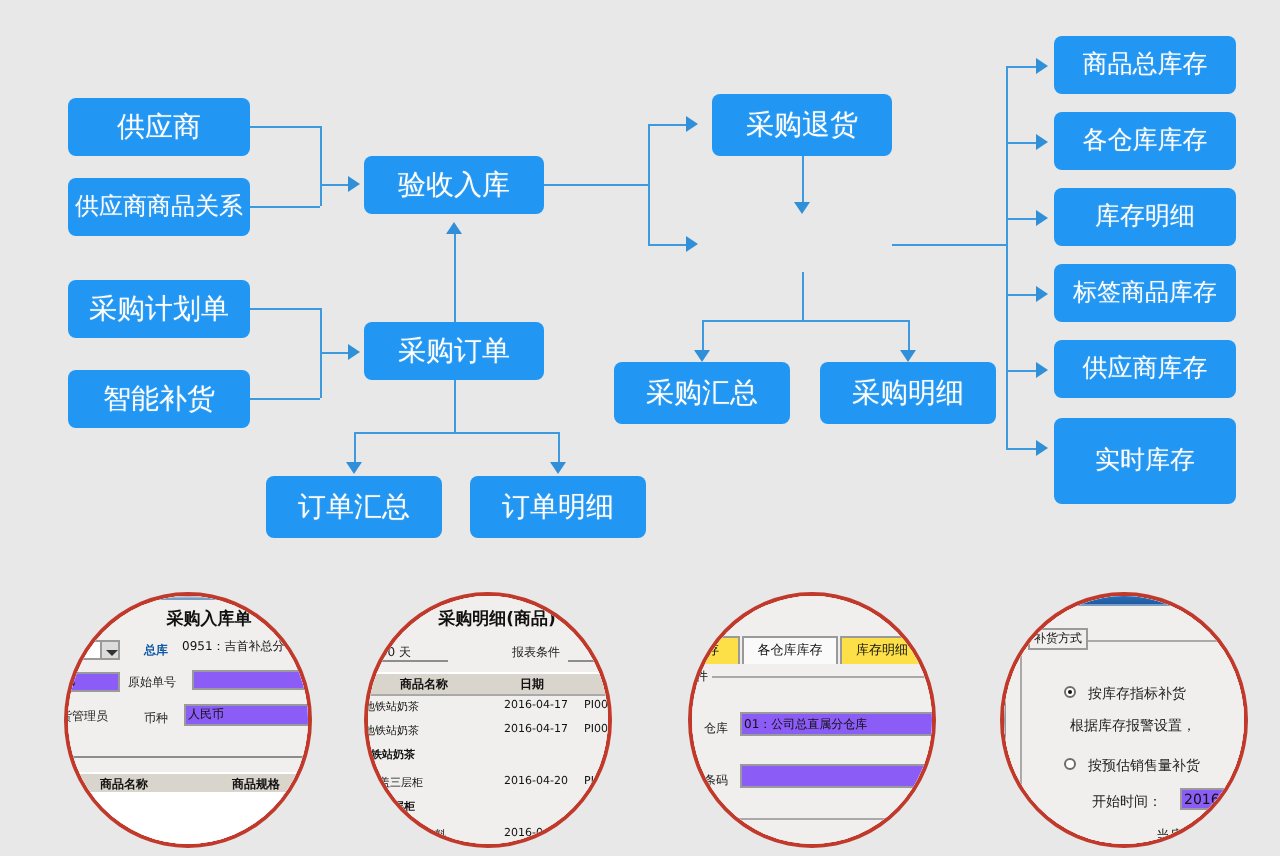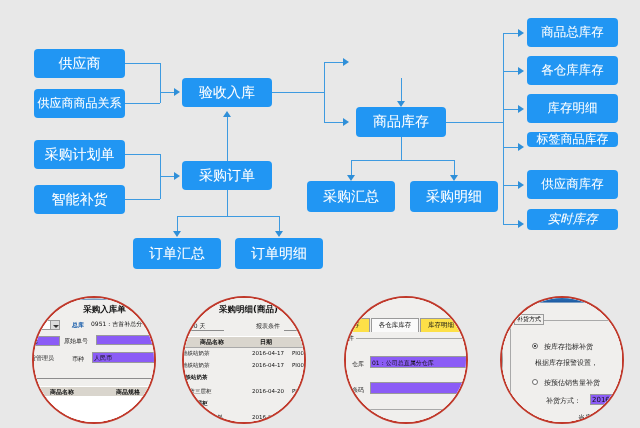--- a/index.html
+++ b/index.html
@@ -169,47 +169,47 @@
       <span>采购订单</span>
     </div>
 
   <div class="node" style="left:235px;top:238px;width:88px;height:31px;">
       <span>订单明细</span>
     </div>
   <div class="node" style="left:133px;top:238px;width:88px;height:31px;">
       <span>订单汇总</span>
     </div>
 
-  <div class="node" style="left:356px;top:107px;width:90px;height:30px;">
-      <span>商品库存</span>
+  <div class="node" style="left:356px;top:47px;width:90px;height:31px;">
+      <span>采购退货</span>
     </div>
 
   <div class="node" style="left:307px;top:181px;width:88px;height:31px;">
       <span>采购汇总</span>
     </div>
   <div class="node" style="left:410px;top:181px;width:88px;height:31px;">
       <span>采购明细</span>
     </div>
 
   <div class="node small" style="left:527px;top:18px;width:91px;height:29px;">
       <span>商品总库存</span>
     </div>
   <div class="node small" style="left:527px;top:56px;width:91px;height:29px;">
       <span>各仓库库存</span>
     </div>
   <div class="node small" style="left:527px;top:94px;width:91px;height:29px;">
       <span>库存明细</span>
     </div>
-  <div class="node tiny" style="left:527px;top:132px;width:91px;height:15px;">
+  <div class="node tiny" style="left:527px;top:132px;width:91px;height:29px;">
       <span>标签商品库存</span>
     </div>
   <div class="node small" style="left:527px;top:170px;width:91px;height:29px;">
       <span>供应商库存</span>
     </div>
-  <div class="node small" style="left:527px;top:209px;width:91px;height:21px;font-style:italic;">
+  <div class="node small" style="left:527px;top:209px;width:91px;height:43px;">
       <span>实时库存</span>
     </div>
 
   <div class="thumb" style="left:32px;top:296px;width:124px;height:128px;">
     <div class="thumb-inner">
       <div class="sc-wbg" style="left:0;top:0;width:165px;height:160px;background:#f0efed;"></div>
       <div class="sc-titlebar" style="left:18px;top:3px;width:130px;height:9px;background:linear-gradient(#cfd8e4,#aab7c6);"></div>
       <div class="sc-title" style="left:0;top:16px;">采购入库单</div>
 
       <div class="sc-combo" style="left:4px;top:32px;width:34px;height:10px;">
@@ -306,19 +306,19 @@
 
       <div class="sc-group" style="left:20px;top:32px;width:140px;height:120px;"></div>
       <div class="sc-glabel" style="left:24px;top:26px;border:1px solid #9a9a9a;">补货方式</div>
 
       <div class="sc-radio on" style="left:42px;top:55px;"></div>
       <div class="sc-lbl" style="left:54px;top:54px;font-size:7px;">按库存指标补货</div>
       <div class="sc-lbl" style="left:45px;top:70px;font-size:7px;text-align:right;">根据库存报警设置，</div>
 
       <div class="sc-radio" style="left:42px;top:91px;"></div>
       <div class="sc-lbl" style="left:54px;top:90px;font-size:7px;">按预估销售量补货</div>
-      <div class="sc-lbl" style="left:56px;top:108px;font-size:7px;">补货方式：</div>
+      <div class="sc-lbl" style="left:56px;top:108px;font-size:7px;">开始时间：</div>
       <div class="sc-field" style="left:100px;top:106px;width:36px;height:11px;line-height:10px;font-size:7px;">2016</div>
       <div class="sc-lbl" style="left:52px;top:125px;font-size:7px;margin-left:36px;">当库存低于</div>
     </div>
   </div>
 
 </div>
 
 </body></html>

